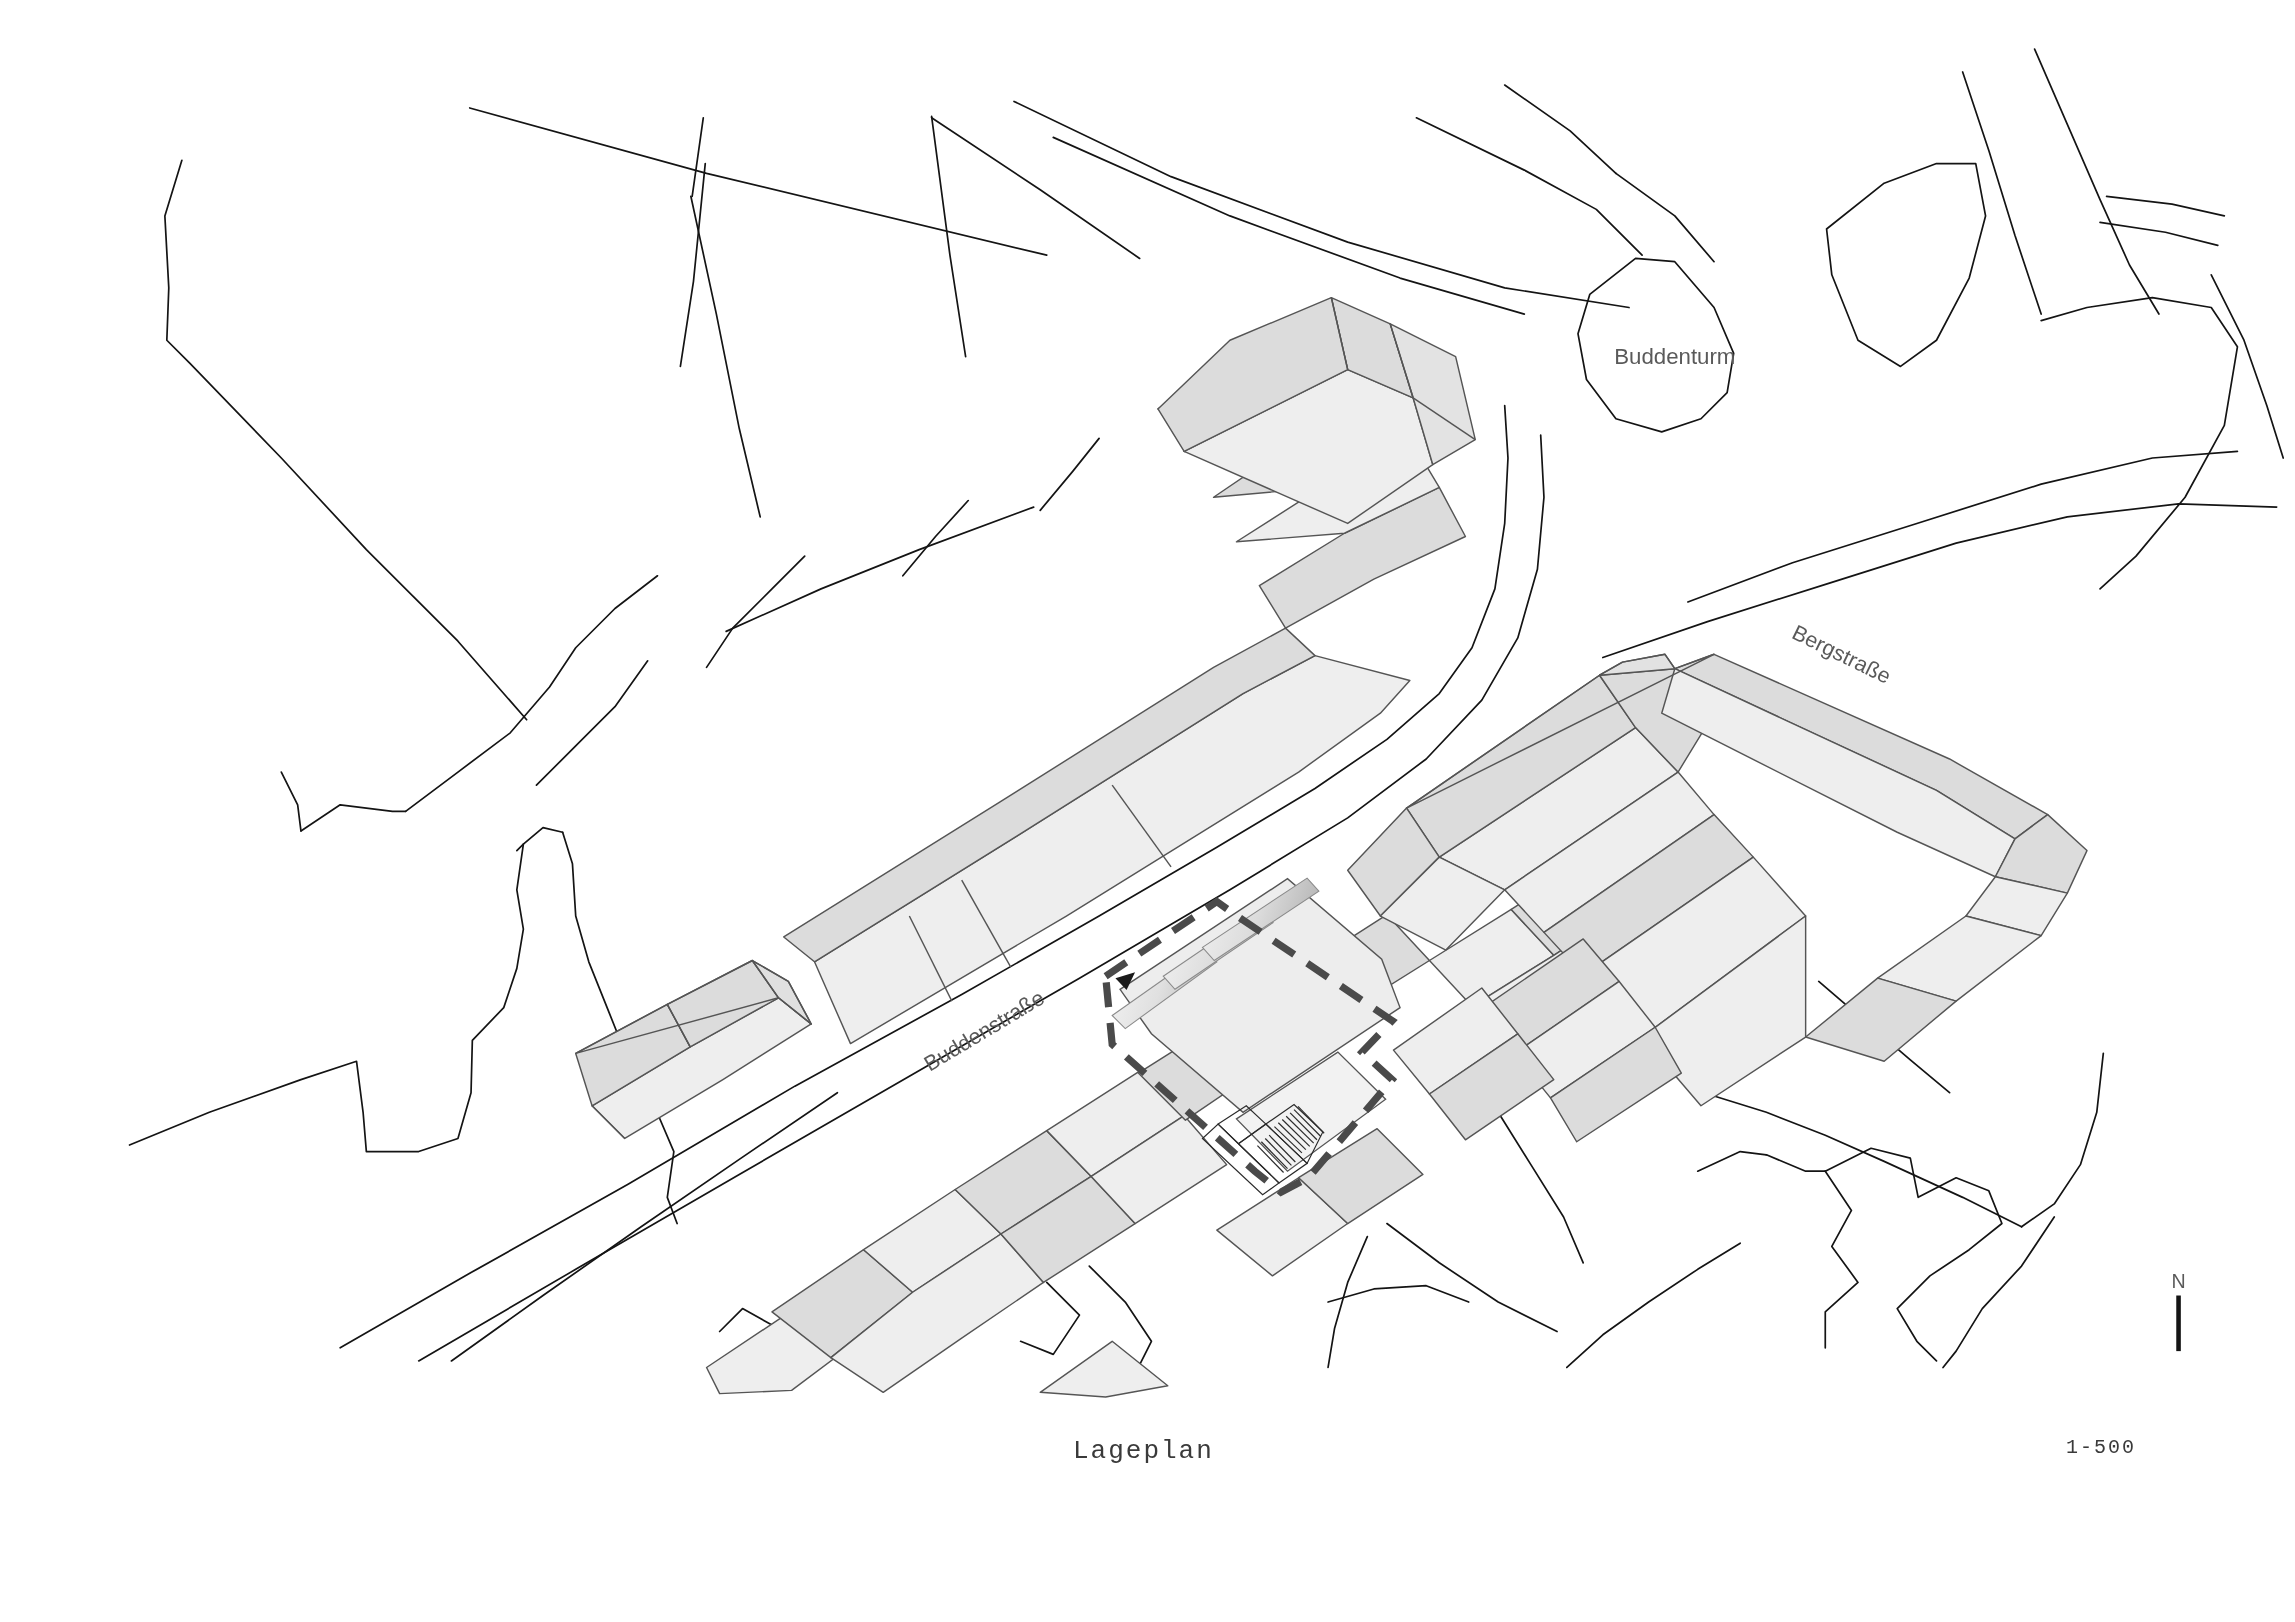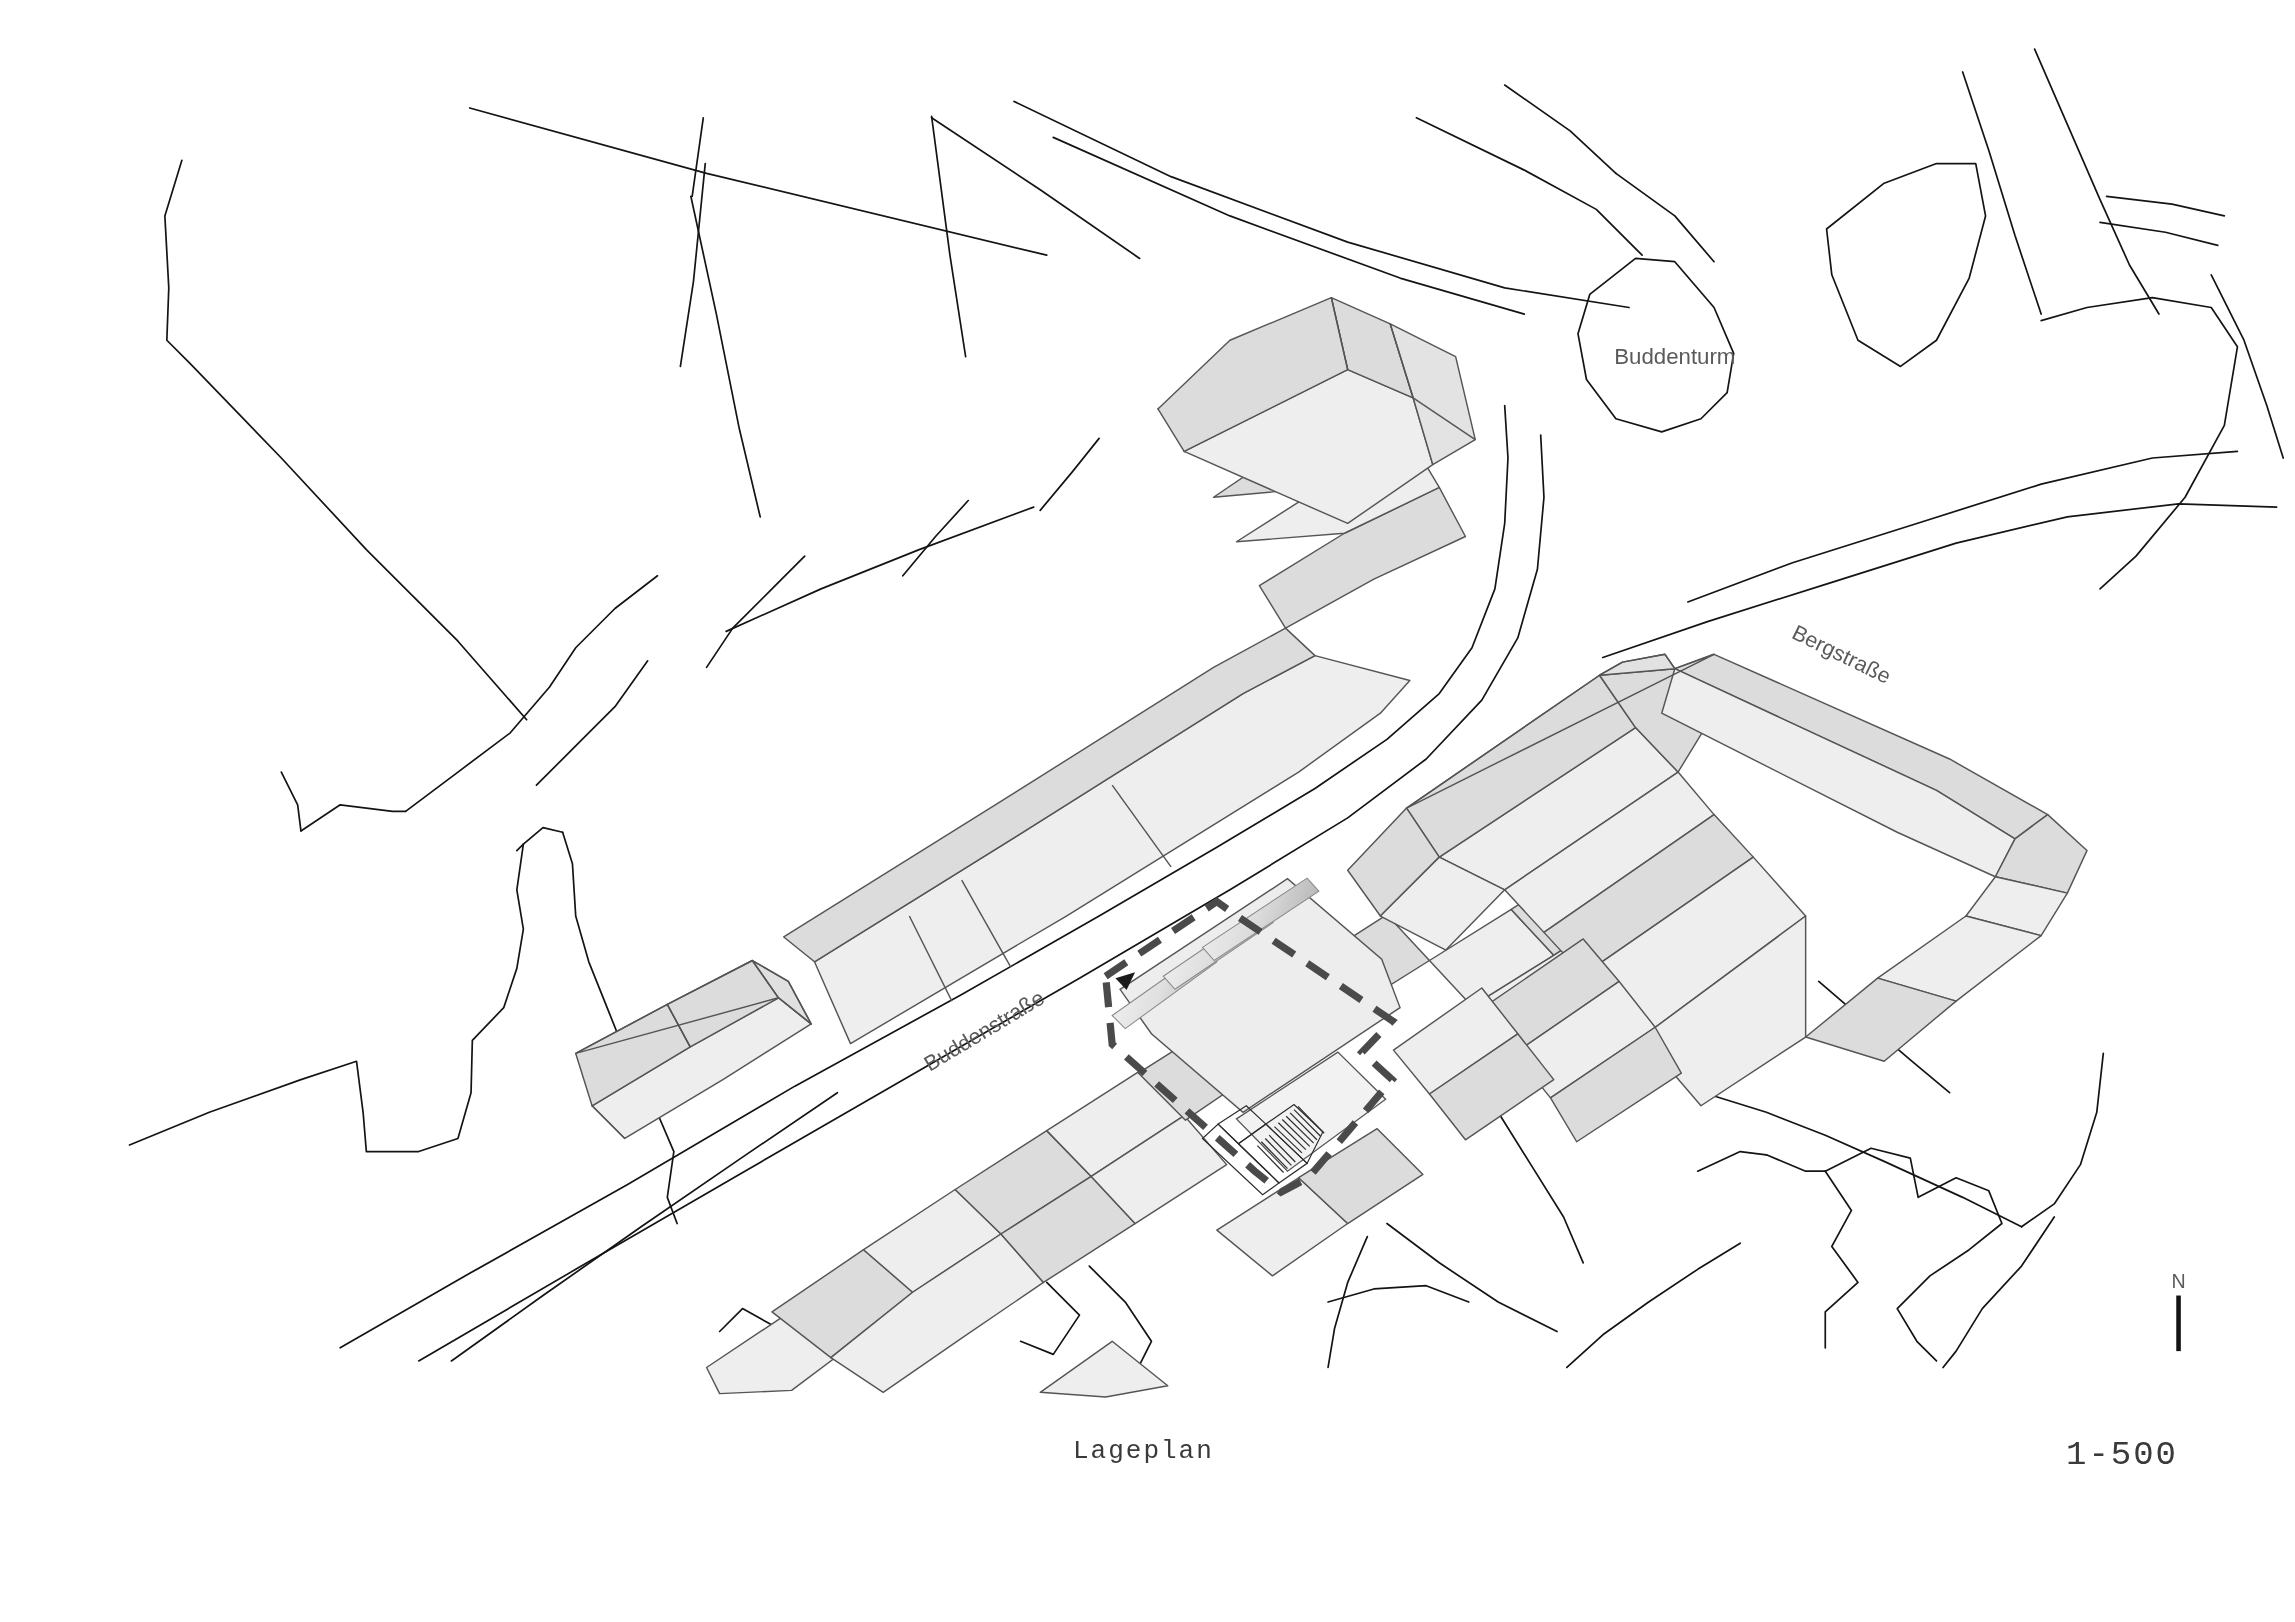--- a/index.html
+++ b/index.html
@@ -43,21 +43,21 @@
     font-size: 26px;
     letter-spacing: 2px;
     color: #3a3a3a;
     white-space: nowrap;
   }
   .caption-scale {
     position: absolute;
     left: 2066px;
     top: 0;
     font-family: "Liberation Mono", "DejaVu Sans Mono", monospace;
-    font-size: 34px;
+    font-size: 20px;
     letter-spacing: 2px;
     color: #3a3a3a;
     white-space: nowrap;
   }
   .map-label {
     font-family: "Liberation Sans", sans-serif;
     fill: #5a5a5a;
   }
   text { user-select: none; }
 </style>

